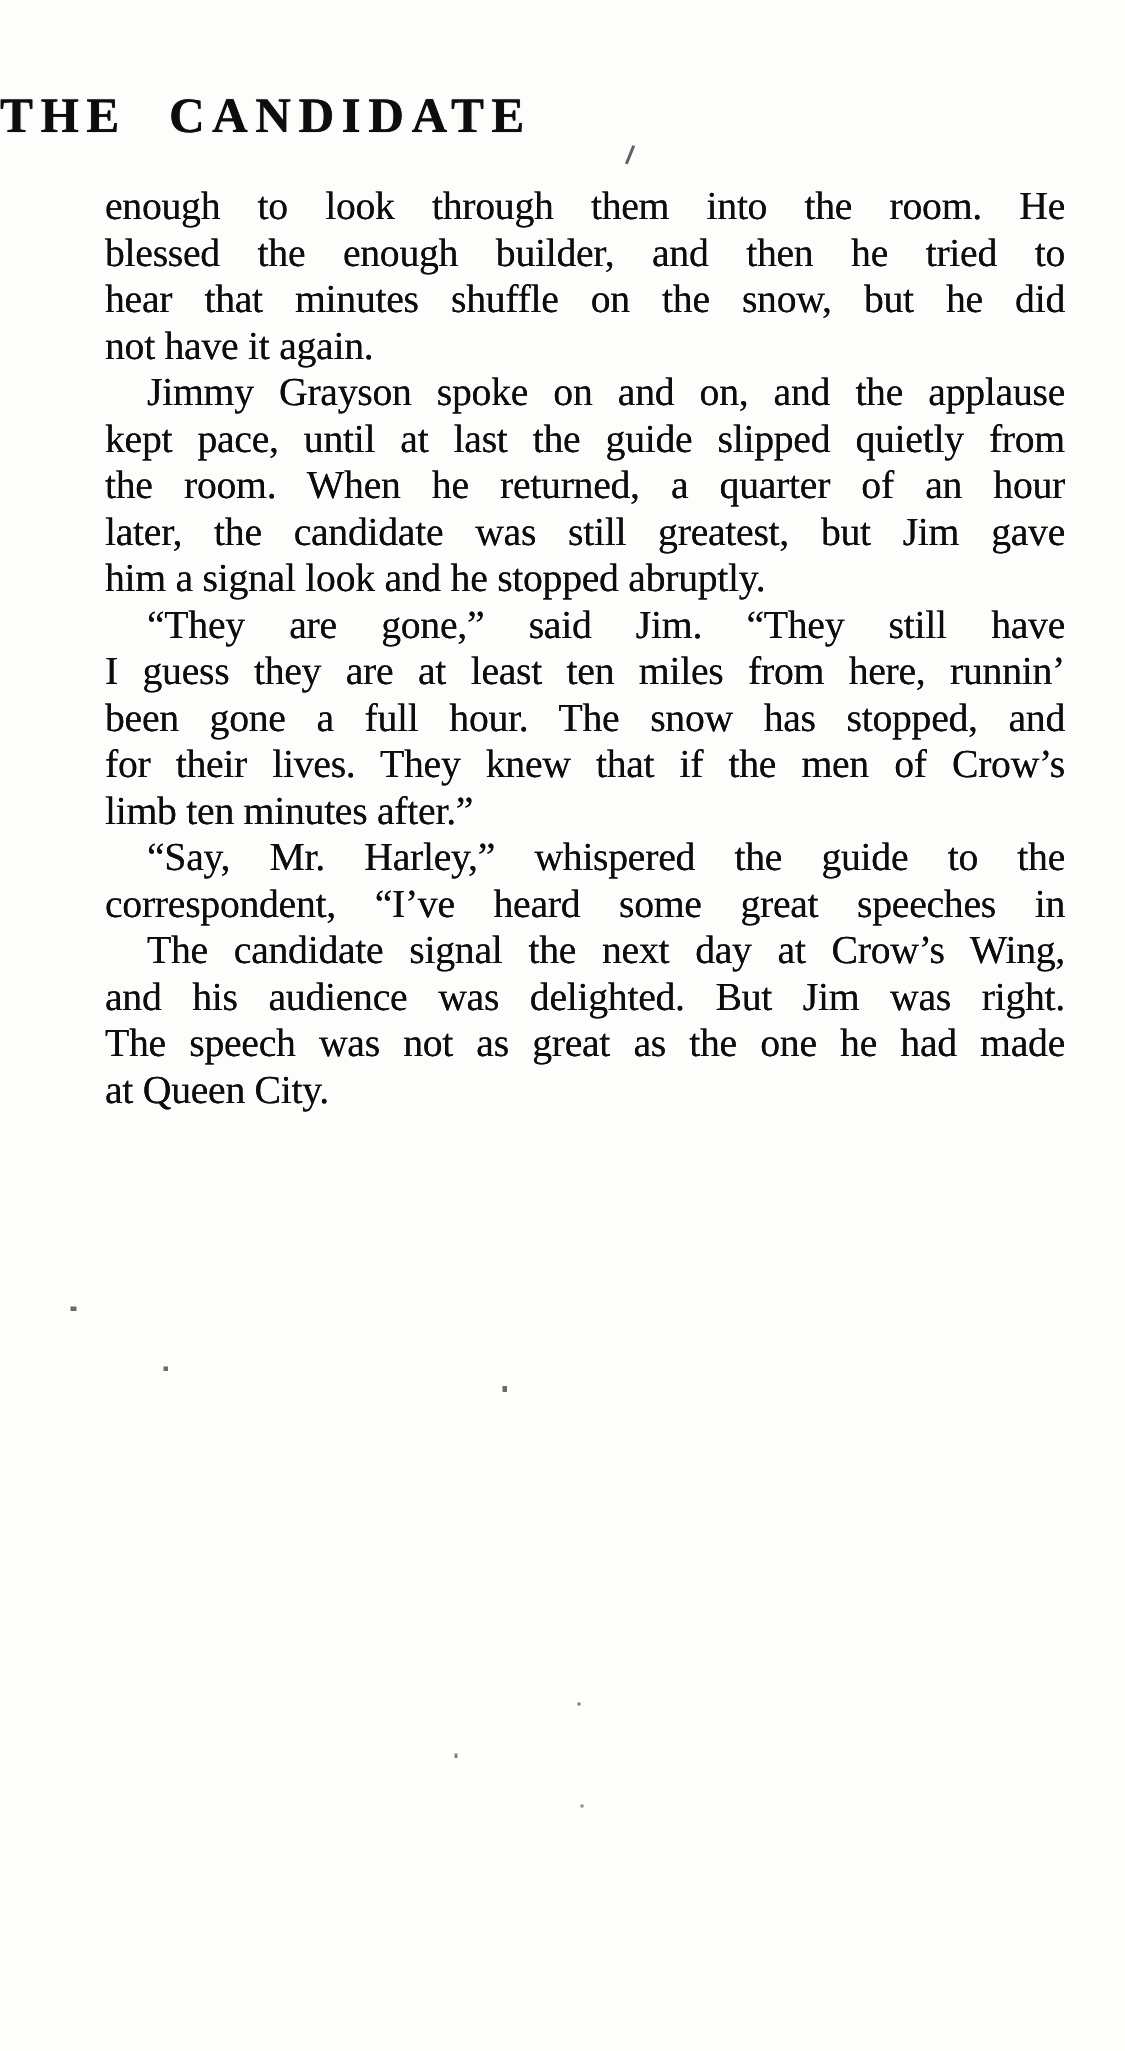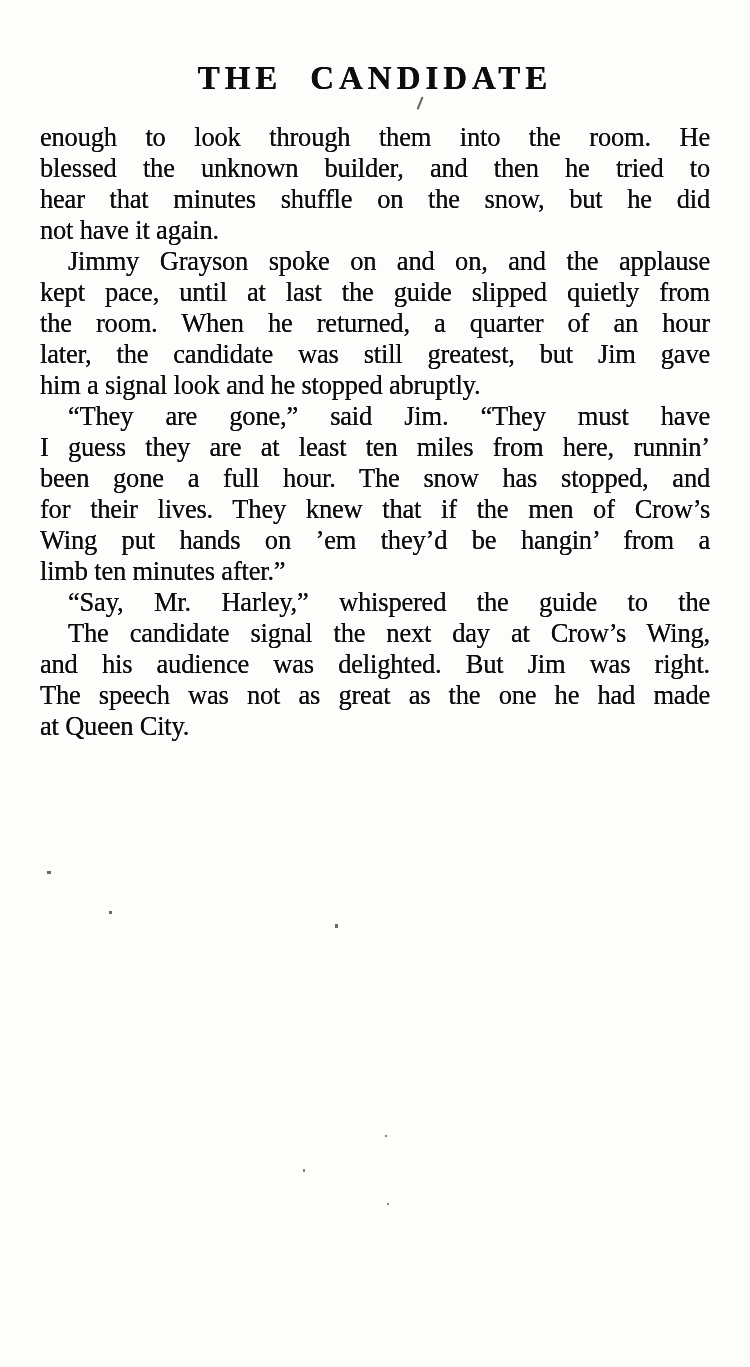--- a/index.html
+++ b/index.html
@@ -16,21 +16,20 @@
     overflow: hidden;
     color: #0d0d0d;
     font-family: "Liberation Serif", "DejaVu Serif", serif;
   }
   .title {
     margin: 0;
     position: absolute;
     top: 60px;
     left: 0;
     width: 750px;
-    text-align: center;
     font-family: "Liberation Serif", "DejaVu Serif", serif;
     font-size: 33px;
     font-weight: 700;
     letter-spacing: 0.15em;
     word-spacing: 0.45em;
     line-height: 36px;
     text-shadow: 0 0 0.5px #000;
   }
   .body-text {
     position: absolute;
@@ -39,20 +38,21 @@
     width: 670px;
     font-size: 26.5px;
     line-height: 31px;
     letter-spacing: -0.2px;
     text-shadow: 0 0 0.4px #1a1a1a;
   }
   .para { margin: 0; }
   .line {
     text-align: justify;
     white-space: normal;
+    margin-left: 30px;
   }
   .jl   { text-align-last: justify; }
   .last { text-align-last: left; }
   .indent { text-indent: 28px; }
   .artifact {
     position: absolute;
     background: #2b2b2b;
   }
   .squiggle {
     position: absolute;
@@ -69,41 +69,41 @@
 <body>
 
 <div class="page">
   <h1 class="title">THE CANDIDATE</h1>
 
   <span class="squiggle"></span>
 
   <div class="body-text">
       <div class="para">
         <div class="line jl">enough to look through them into the room.  He</div>
-        <div class="line jl">blessed the unknown builder, and then he tried to</div>
+        <div class="line jl">blessed the enough builder, and then he tried to</div>
         <div class="line jl">hear that minutes shuffle on the snow, but he did</div>
         <div class="line last">not have it again.</div>
       </div>
       <div class="para">
         <div class="line jl indent">Jimmy Grayson spoke on and on, and the applause</div>
         <div class="line jl">kept pace, until at last the guide slipped quietly from</div>
         <div class="line jl">the room.  When he returned, a quarter of an hour</div>
         <div class="line jl">later, the candidate was still greatest, but Jim gave</div>
         <div class="line last">him a signal look and he stopped abruptly.</div>
       </div>
       <div class="para">
-        <div class="line jl indent">“They are gone,” said Jim.  “They must have</div>
+        <div class="line jl indent">“They are gone,” said Jim.  “They still have</div>
         <div class="line jl">I guess they are at least ten miles from here, runnin’</div>
         <div class="line jl">been gone a full hour.  The snow has stopped, and</div>
         <div class="line jl">for their lives.  They knew that if the men of Crow’s</div>
-        <div class="line jl">Wing put hands on ’em they’d be hangin’ from a</div>
         <div class="line last">limb ten minutes after.”</div>
       </div>
       <div class="para">
         <div class="line jl indent">“Say, Mr. Harley,” whispered the guide to the</div>
+        <div class="line jl">correspondent, “I’ve heard some great speeches in</div>
       </div>
       <div class="para">
         <div class="line jl indent">The candidate signal the next day at Crow’s Wing,</div>
         <div class="line jl">and his audience was delighted.  But Jim was right.</div>
         <div class="line jl">The speech was not as great as the one he had made</div>
         <div class="line last">at Queen City.</div>
       </div>
     </div>
 
   <span class="artifact" style="left:47px;  top:871px;  width:4px; height:3px; opacity:.7;"></span>

